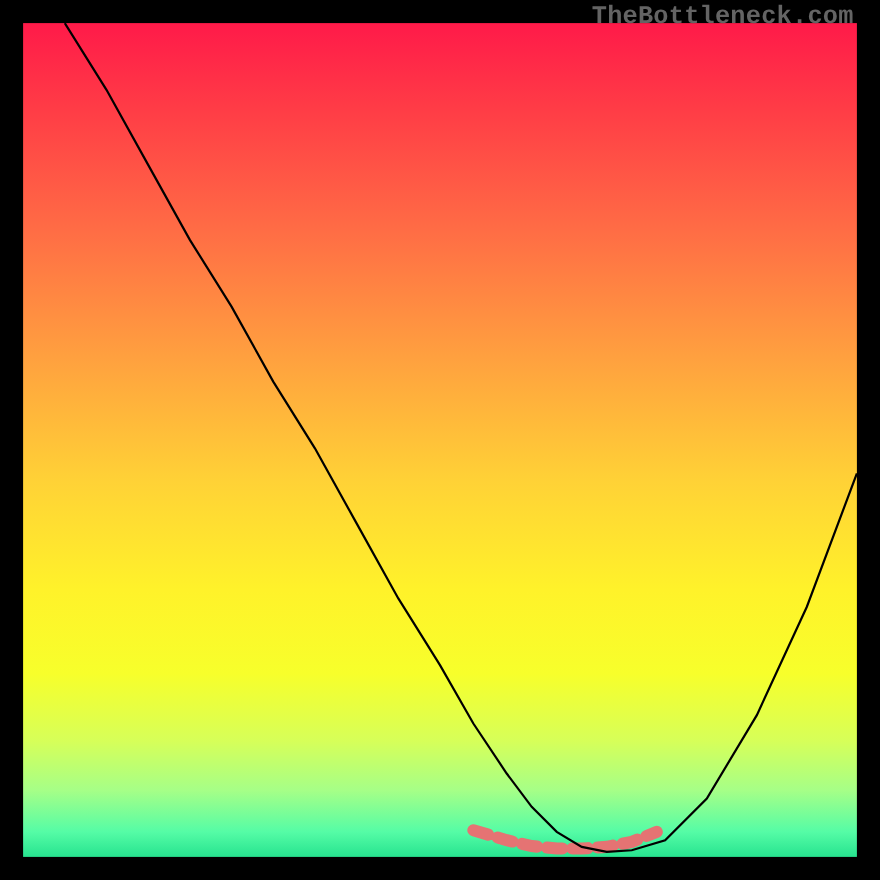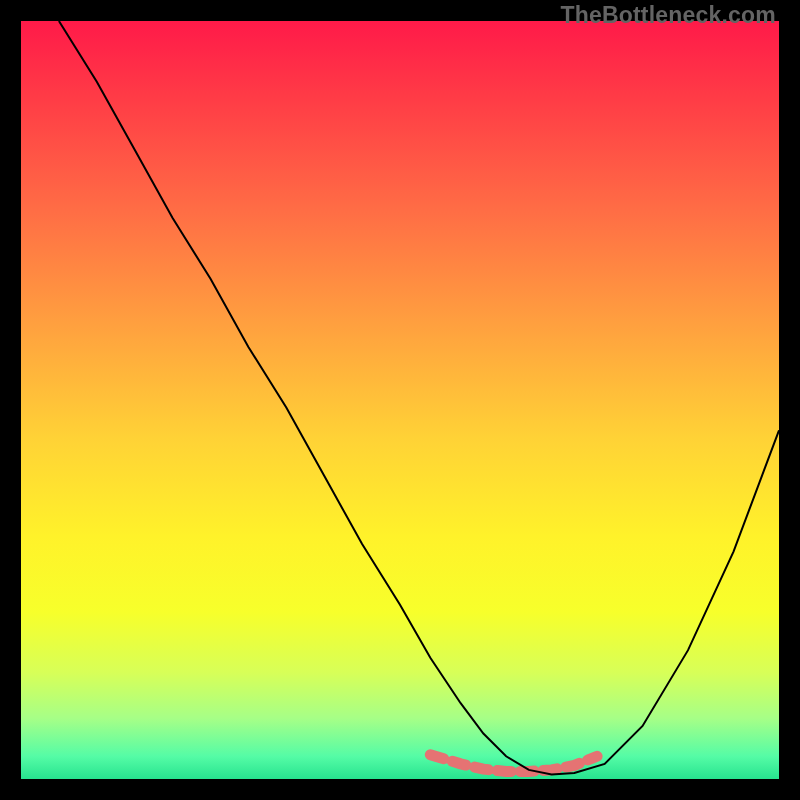--- a/index.html
+++ b/index.html
@@ -22,21 +22,21 @@
     position: absolute;
     left: 0;
     top: 0;
     width: 758px;
     height: 758px;
   }
   .watermark {
     position: absolute;
     top: 2px;
     right: 24px;
-    font-family: Liberation Sans, sans-serif;
+    font-family: Liberation Mono, monospace;
     font-size: 23px;
     font-weight: 600;
     color: #646464;
     letter-spacing: 0.2px;
   }
   svg {
     display: block;
   }
 </style>
 </head>

